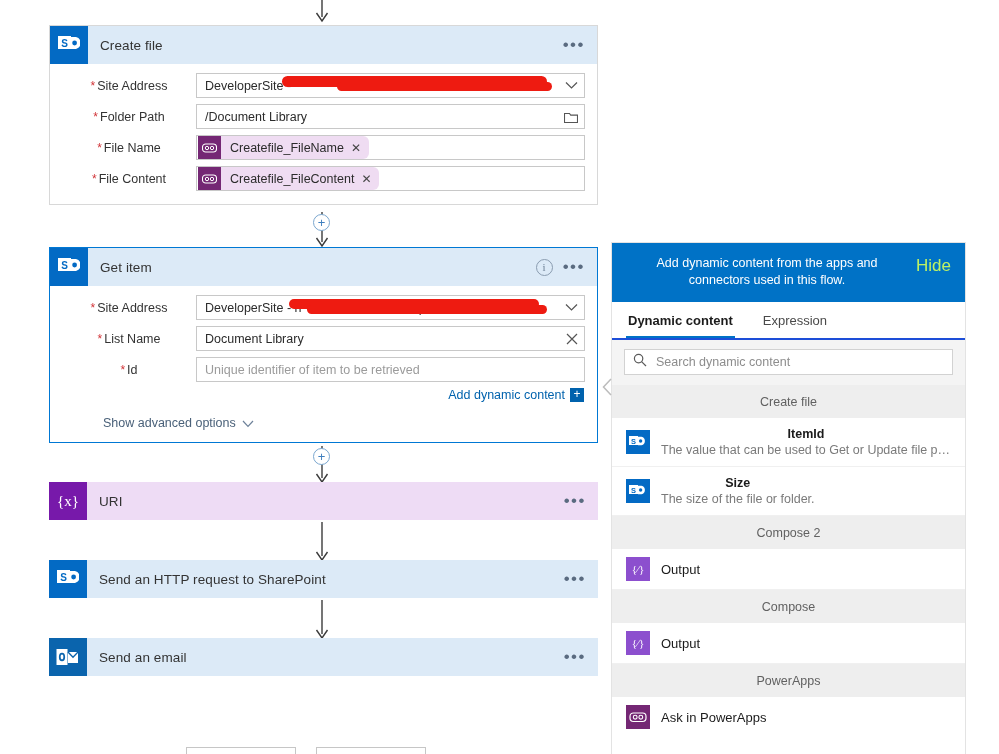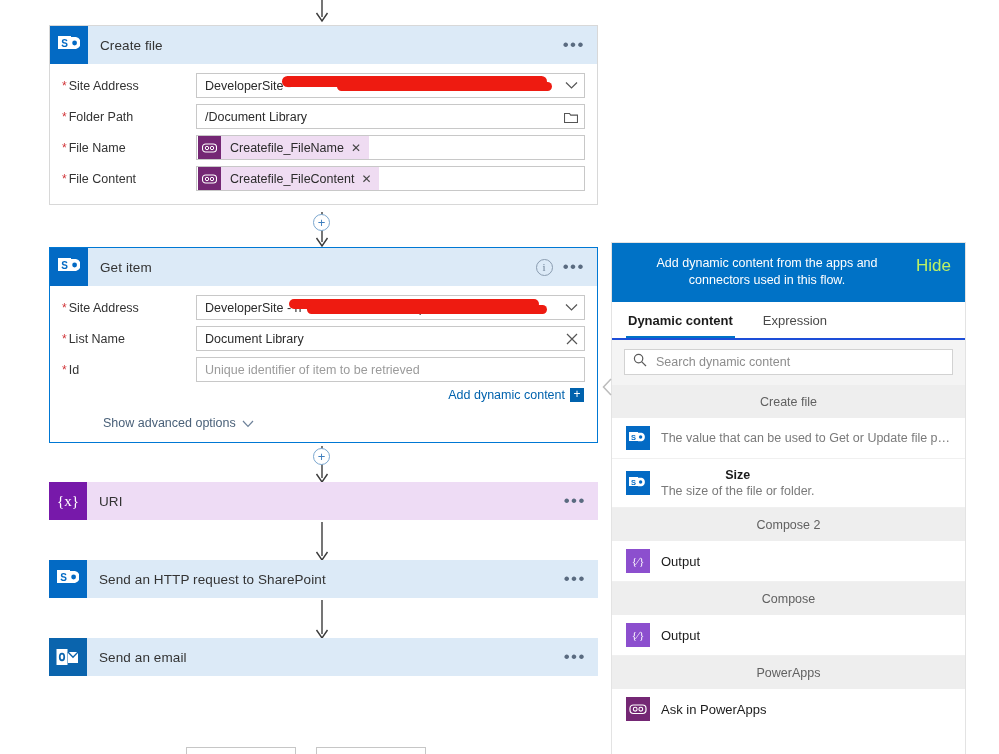--- a/index.html
+++ b/index.html
@@ -60,21 +60,21 @@
     width: 17px; height: 17px; border-radius: 50%;
     border: 1px solid #8a9cb0;
     color: #6c7f94; font-size: 11px;
     display: flex; align-items: center; justify-content: center;
     font-family: "Liberation Serif", serif;
     cursor: pointer;
   }
 
   .card-body { padding: 6px 12px 10px 12px; background: #fff; }
 
-  .field-row { display: flex; align-items: center; height: 31px; margin-bottom: 0px; }
+  .field-row { display: flex; align-items: center; height: 31px; margin-bottom: 0px; text-align: center; }
   .field-label {
     width: 134px; flex: 0 0 134px;
     font-size: 12.5px; color: #333;
     white-space: nowrap;
   }
   .req { color: #d13438; font-size: 12px; margin-right: 2px; }
 
   .field-ctl {
     flex: 1;
     height: 25px;
@@ -98,20 +98,21 @@
     pointer-events: none;
   }
 
   
   .token {
     display: inline-flex; align-items: center;
     height: 23px;
     background: #efdcf2;
     margin: 1px 0 1px 1px;
     max-width: 100%;
+    border-radius: 6px;
   }
   .token-icon {
     width: 23px; height: 23px; flex: 0 0 23px;
     background: #742774;
     display: flex; align-items: center; justify-content: center;
   }
   .token-label { font-size: 12.5px; color: #2b2b2b; padding: 0 7px 0 9px; white-space: nowrap; }
   .token-x { font-size: 12px; color: #444; padding-right: 8px; cursor: pointer; }
 
   .adc-link-row { display: flex; justify-content: flex-end; align-items: center; gap: 5px; margin-top: 3px; padding-right: 1px; }
@@ -487,20 +488,21 @@
         <div class="dc-icon">
           <svg width="24" height="24" viewBox="0 0 24 24">
             <rect x="0" y="0" width="24" height="24" fill="#036ac4"></rect>
             <rect x="3" y="6" width="9" height="9" fill="#ffffff"></rect>
             <text x="7.5" y="13.6" font-size="7.5" font-family="Liberation Sans, sans-serif" font-weight="bold" fill="#036ac4" text-anchor="middle">S</text>
             <path d="M12 6.8 L15.5 6.8 A4.3 4.3 0 0 1 15.5 15.2 L12 15.2 Z" fill="#ffffff"></path>
             <circle cx="14.6" cy="11" r="1.7" fill="#036ac4"></circle>
           </svg>
         </div>
         <div class="dc-txt">
+          <div class="dc-name">ItemId</div>
           <div class="dc-desc">The value that can be used to Get or Update file properties i...</div>
         </div>
       </div>
       <div class="dc-item">
         <div class="dc-icon">
           <svg width="24" height="24" viewBox="0 0 24 24">
             <rect x="0" y="0" width="24" height="24" fill="#036ac4"></rect>
             <rect x="3" y="6" width="9" height="9" fill="#ffffff"></rect>
             <text x="7.5" y="13.6" font-size="7.5" font-family="Liberation Sans, sans-serif" font-weight="bold" fill="#036ac4" text-anchor="middle">S</text>
             <path d="M12 6.8 L15.5 6.8 A4.3 4.3 0 0 1 15.5 15.2 L12 15.2 Z" fill="#ffffff"></path>

